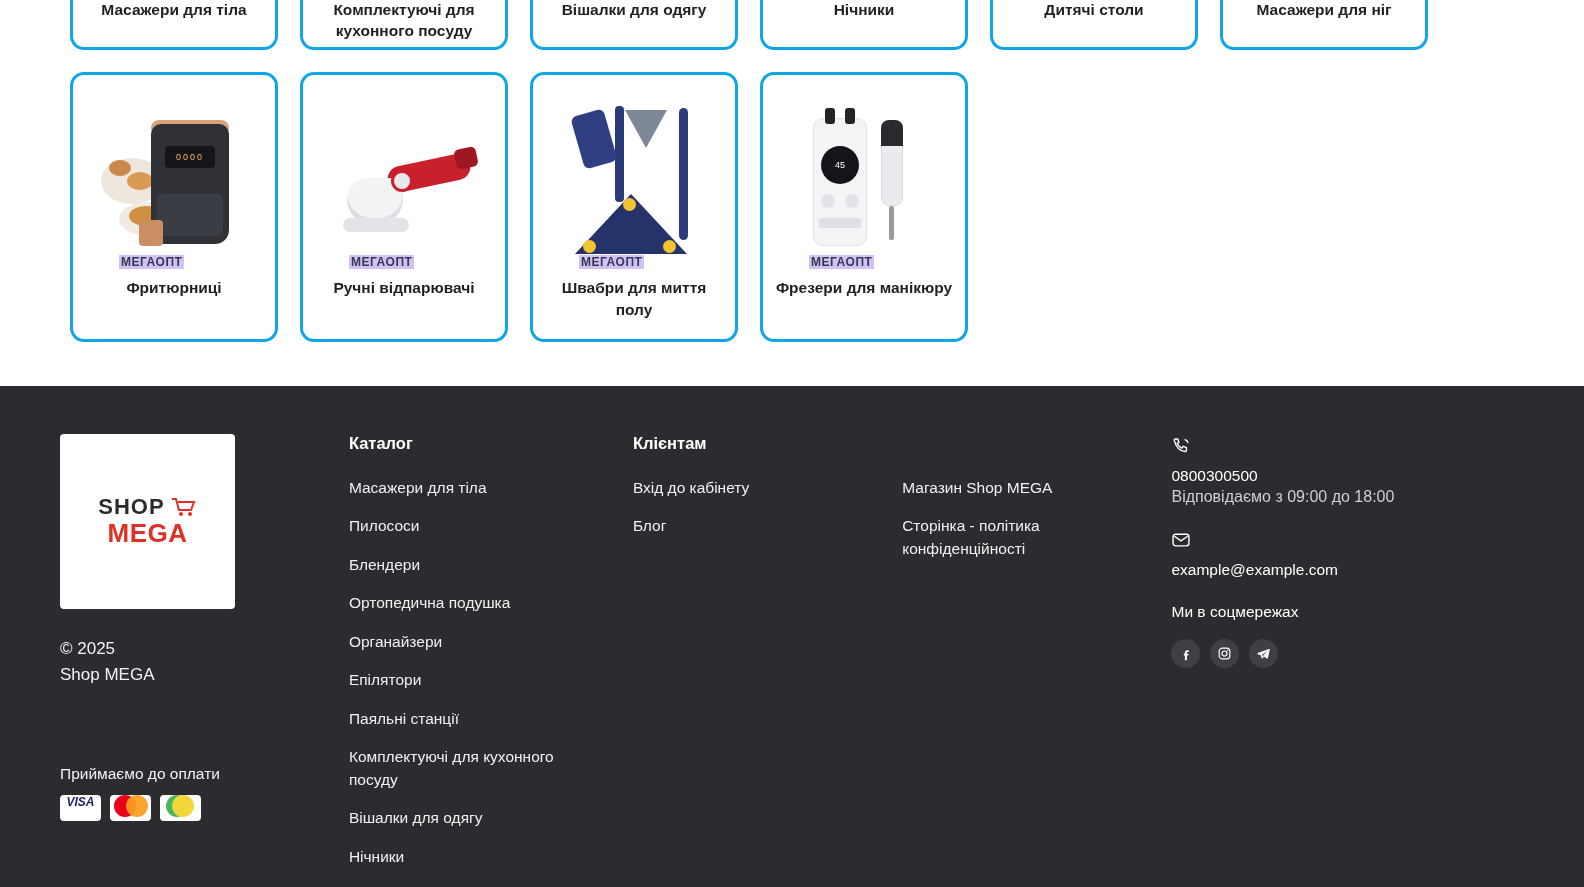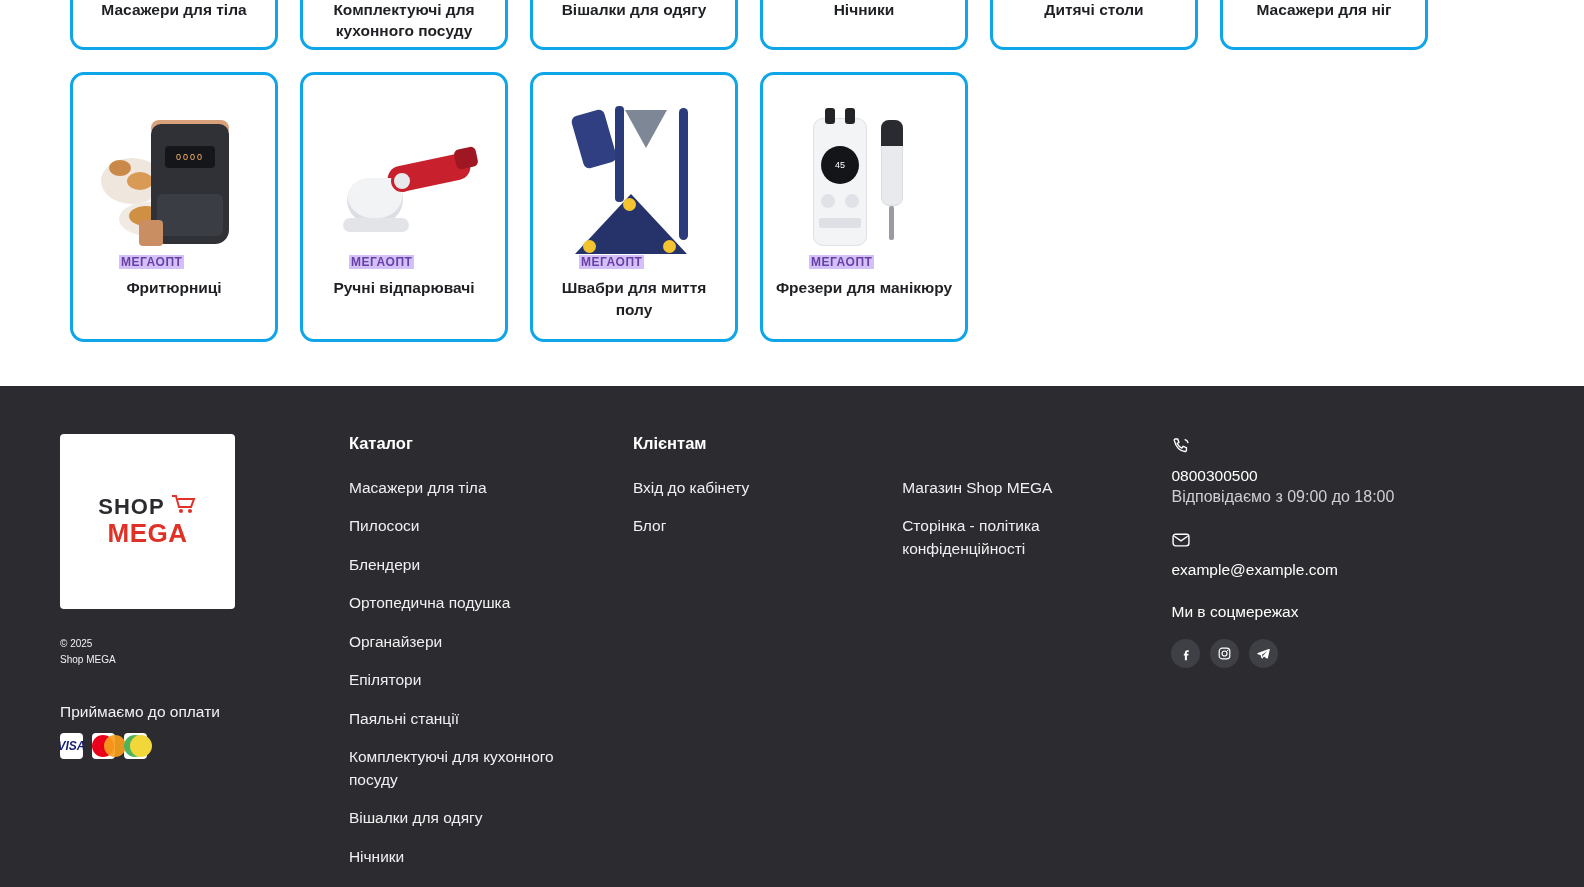--- a/index.html
+++ b/index.html
@@ -73,21 +73,21 @@
     align-items: center;
     justify-content: center;
   }
   .wm {
     position: absolute;
     left: 30px;
     bottom: 8px;
     font-size: 12px;
     font-weight: bold;
     letter-spacing: .5px;
-    color: #4c1d95;
+    color: #0f172a;
     background: #cdb6f7;
     padding: 0 2px;
     opacity: .85;
   }
   .cat-title {
     font-size: 15.5px;
     font-weight: bold;
     text-align: center;
     line-height: 1.45;
     color: #1f2024;
@@ -145,26 +145,26 @@
   .logo-box {
     width: 175px; height: 175px;
     background: #ffffff;
     border-radius: 4px;
     display: flex; align-items: center; justify-content: center;
     flex-direction: column;
   }
   .logo-text1 { font-size: 22px; font-weight: bold; letter-spacing: 1px; color: #2b2b2f; }
   .logo-text2 { font-size: 26px; font-weight: bold; color: #e03127; letter-spacing: .5px; margin-top: -2px; }
   .logo-cart { position: relative; }
-  .copyright { margin-top: 27px; font-size: 10px; line-height: 1.55; color: #f2f2f4; }
-  .pay-title { margin-top: 36px; font-size: 15.5px; color: #f2f2f4; }
+  .copyright { margin-top: 27px; font-size: 17px; line-height: 1.55; color: #f2f2f4; }
+  .pay-title { margin-top: 76px; font-size: 15.5px; color: #f2f2f4; }
   .pay-row { margin-top: 12px; display: flex; gap: 9px; align-items: center; }
   .card {
-    width: 23px; height: 26px; border-radius: 4px;
-    background: #ffffff; display: flex; align-items: center; justify-content: center;
+    width: 41px; height: 26px; border-radius: 4px;
+    background: #ffffff; display: flex; align-items: flex-start; justify-content: center;
   }
   .visa { color: #1a1f71; font-size: 12px; font-weight: bold; font-style: italic; }
   .mc-circles { position: relative; width: 34px; height: 22px; }
   .mc-c1 { position: absolute; left: 0; top: 0; width: 22px; height: 22px; border-radius: 50%; background: #eb001b; }
   .mc-c2 { position: absolute; left: 12px; top: 0; width: 22px; height: 22px; border-radius: 50%; background: #f79e1b; opacity: .92; }
   .mir { position: relative; width: 30px; height: 22px; }
   .mir-y { position:absolute; left:0; top:0; width:22px; height:22px; border-radius:50%; background:#4db45e; }
   .mir-g { position:absolute; left:6px; top:0; width:22px; height:22px; border-radius:50%; background:#f2d73a; }
 
   .f-col { width: 290px; }
@@ -293,21 +293,21 @@
     </div>
 
   </div>
 </div>
 
 <footer>
   <div class="footer-inner">
 
     <div class="f-col-brand">
       <div class="logo-box">
-        <div style="display:flex; align-items:flex-start; gap:6px;">
+        <div style="display:flex; align-items:center; gap:6px;">
           <span class="logo-text1">SHOP</span>
           <span class="logo-cart">
             <svg width="26" height="20" viewBox="0 0 26 20" fill="none" stroke="#e03127" stroke-width="2">
               <path d="M1 2h4l3 11h12l3-8H7"></path>
               <circle cx="10" cy="17" r="2" fill="#e03127" stroke="none"></circle>
               <circle cx="19" cy="17" r="2" fill="#e03127" stroke="none"></circle>
             </svg>
           </span>
         </div>
         <div class="logo-text2">MEGA</div>

